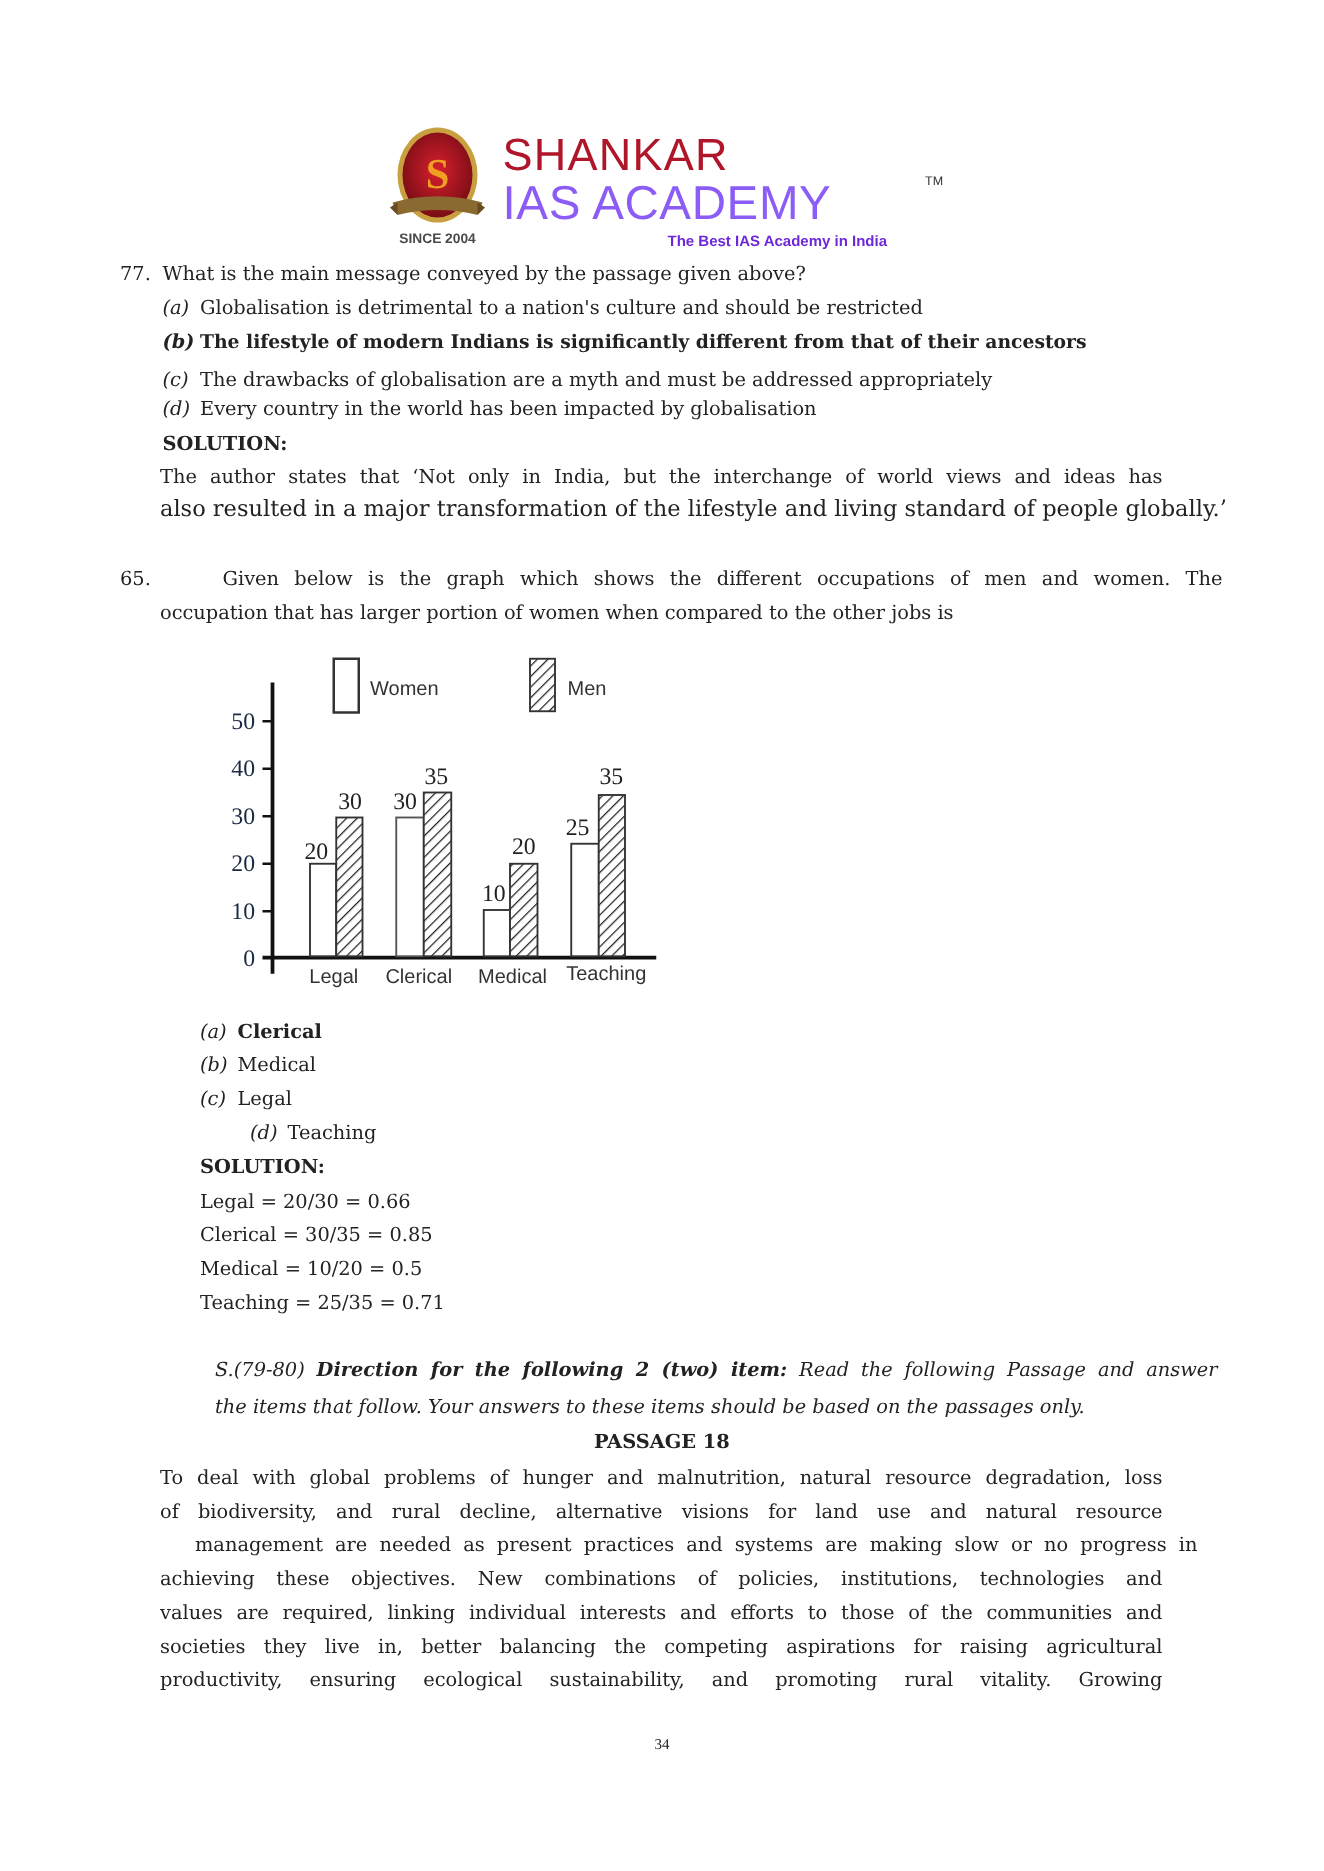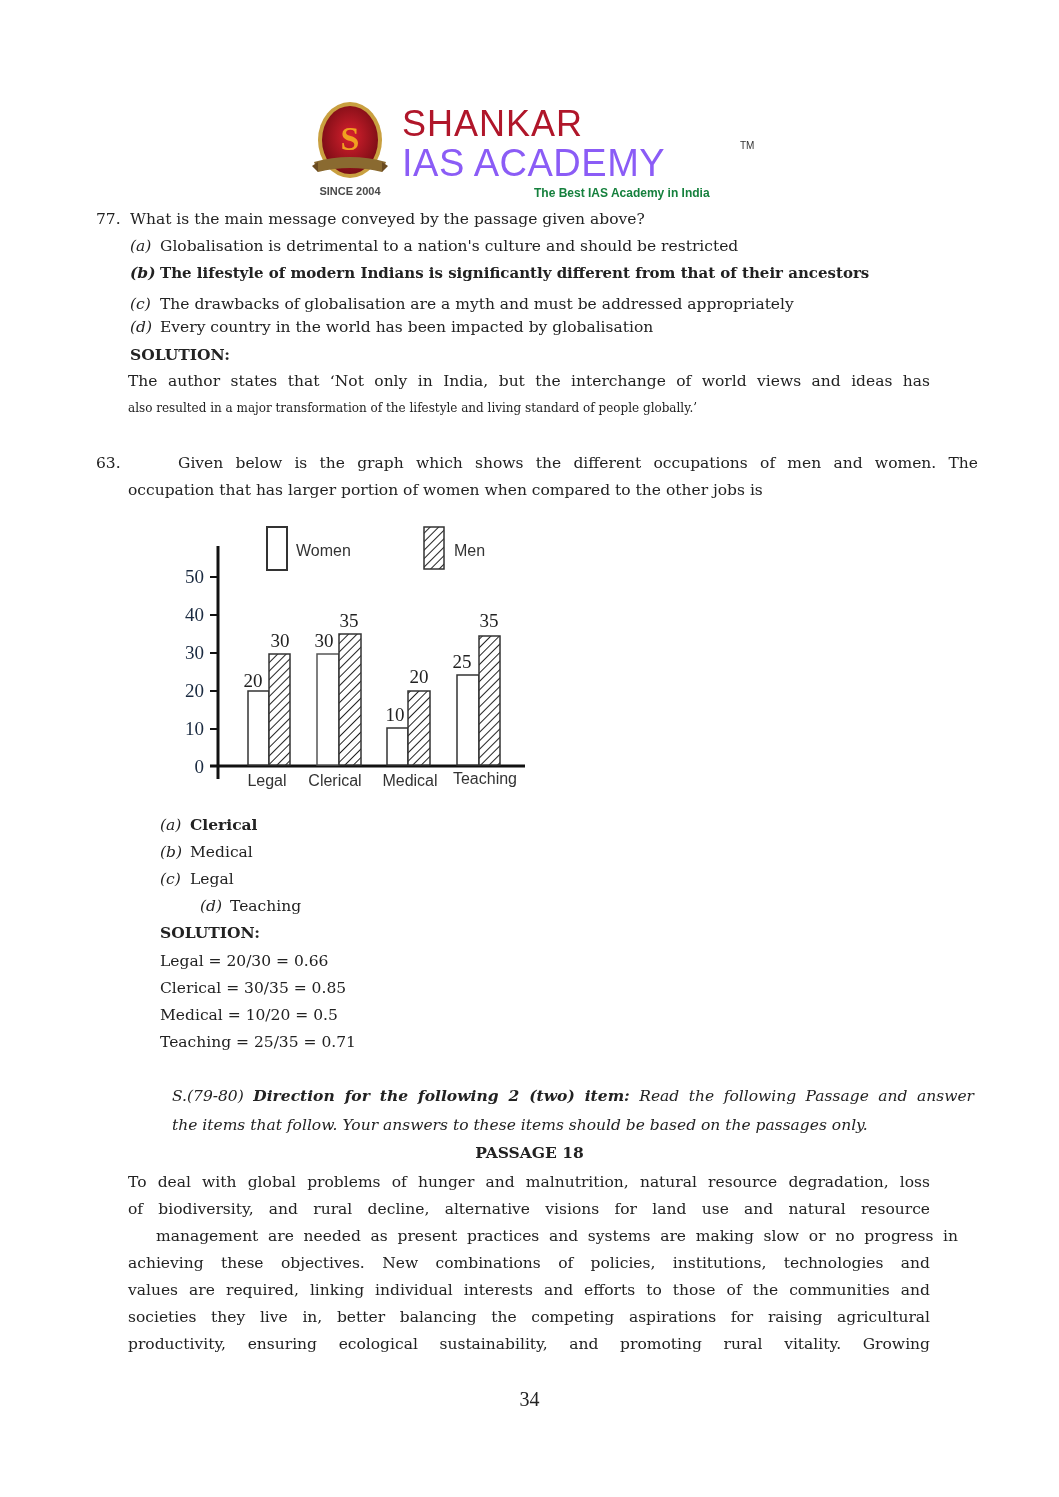--- a/index.html
+++ b/index.html
@@ -11,33 +11,33 @@
   .emblem { position:absolute; left:12px; top:2px; width:76px; height:86px; }
   .since { position:absolute; left:0; top:87px; width:100px; text-align:center;
            font-family:"Liberation Sans",sans-serif; font-weight:bold; font-size:11px; color:#4a4a4a; }
   .brand1 { position:absolute; left:102px; top:8px; font-family:"Liberation Sans",sans-serif;
             font-size:36px; letter-spacing:1px; color:#b0162a; line-height:36px; }
   .brand2 { position:absolute; left:102px; top:46px; font-family:"Liberation Sans",sans-serif;
             font-size:38px; letter-spacing:0.5px; color:#8b5cf6; line-height:38px; }
   .tm { position:absolute; left:440px; top:42px; font-family:"Liberation Sans",sans-serif;
         font-size:10px; color:#333; }
   .tagline { position:absolute; left:234px; top:88px; font-family:"Liberation Sans",sans-serif;
-             font-weight:bold; font-size:12px; color:#15803d; }
+             font-weight:bold; font-size:12px; color:#6d28d9; }
 
   .line { position:absolute; font-size:15.5px; line-height:20px; white-space:nowrap; }
   .qnum { position:absolute; font-size:15.5px; line-height:20px; }
   .opt-letter { font-style:italic; display:inline-block; width:30px; }
   .bold { font-weight:bold; }
   .just { text-align:justify; text-align-last:justify; white-space:normal; }
   .ital { font-style:italic;margin-left:44px; }
 
   
   .chart { position:absolute; left:170px; top:515px; width:360px; height:280px; }
   .chart svg { position:absolute; left:0; top:0; }
-  .page-num { position:absolute; left:0; width:1059px; top:1388px; text-align:center; font-size:20px;
+  .page-num { position:absolute; left:0; width:1059px; top:1388px; text-align:center; font-size:12px;
               font-family:"Liberation Serif",serif; }
 </style>
 </head>
 <body>
 
 <div class="logo">
   <div class="emblem">
     <svg width="76" height="86" viewBox="0 0 76 86">
       <defs>
         <radialGradient id="rg" cx="50%" cy="45%" r="55%">
@@ -70,23 +70,23 @@
 </div>
 <div class="line" style="left:130px; top:294px;">
   <span class="opt-letter">(c)</span><span>The drawbacks of globalisation are a myth and must be addressed appropriately</span>
 </div>
 <div class="line" style="left:130px; top:317px;">
   <span class="opt-letter">(d)</span><span>Every country in the world has been impacted by globalisation</span>
 </div>
 
 <div class="line bold" style="left:130px; top:345px;">SOLUTION:</div>
 <div class="line just" style="left:128px; top:371px; width:802px;">The author states that ‘Not only in India, but the interchange of world views and ideas has</div>
-<div class="line" style="left:128px; top:398px; font-size:12px;">also resulted in a major transformation of the lifestyle and living standard of people globally.’</div>
+<div class="line" style="left:128px; top:398px; font-size:18px;">also resulted in a major transformation of the lifestyle and living standard of people globally.’</div>
 
-<div class="qnum" style="left:96px; top:453px;">63.</div>
+<div class="qnum" style="left:96px; top:453px;">65.</div>
 <div class="line just" style="left:130px; top:453px; width:800px;margin-left:48px;">Given below is the graph which shows the different occupations of men and women. The</div>
 <div class="line" style="left:128px; top:480px;">occupation that has larger portion of women when compared to the other jobs is</div>
 
 <div class="chart">
   <svg width="360" height="280" viewBox="0 0 360 280">
     <defs>
       <pattern id="hatch" patternUnits="userSpaceOnUse" width="6" height="6" patternTransform="rotate(45)">
         <rect width="6" height="6" fill="#fff"></rect>
         <line x1="0" y1="0" x2="0" y2="6" stroke="#222" stroke-width="2"></line>
       </pattern>

